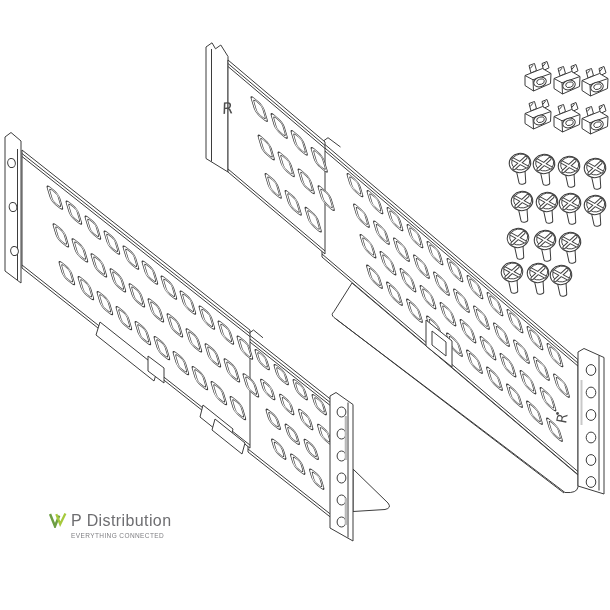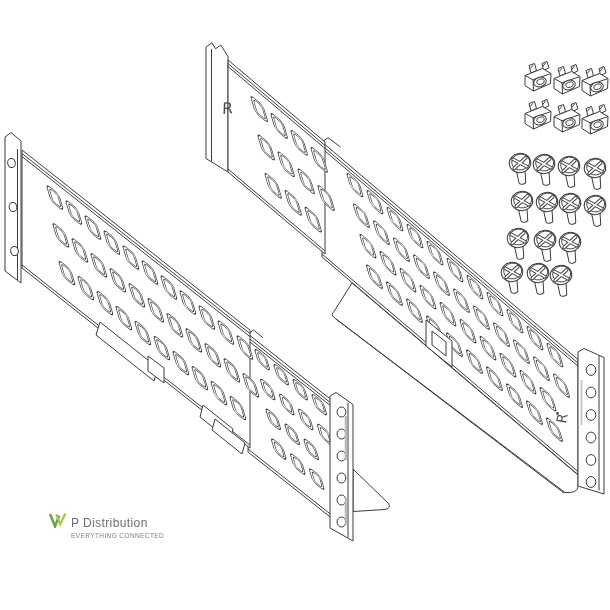--- a/index.html
+++ b/index.html
@@ -28,21 +28,21 @@
   .logo-row {
     display: flex;
     align-items: flex-end;
     gap: 4px;
   }
   .logo-mark {
     display: block;
     margin-bottom: 1px;
   }
   .logo-name {
-    font-size: 12px;
+    font-size: 16px;
     letter-spacing: 0.4px;
     line-height: 1;
     color: #6e6e71;
     font-weight: 400;
   }
   .logo-tagline {
     margin-top: 3px;
     margin-left: 22px;
     font-size: 6.5px;
     letter-spacing: 0.4px;

